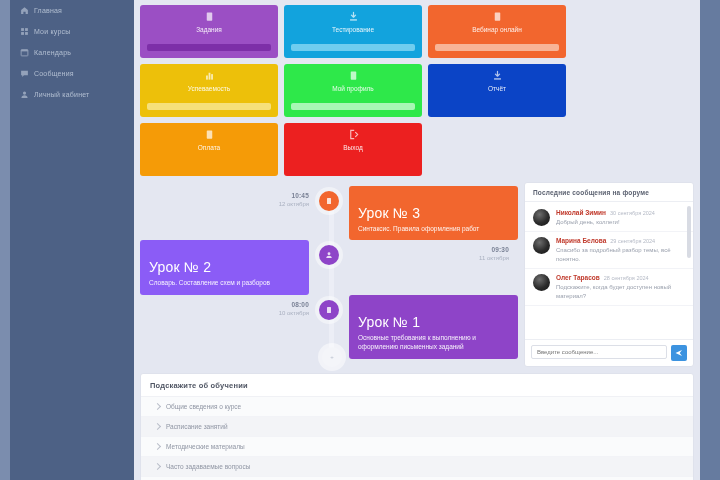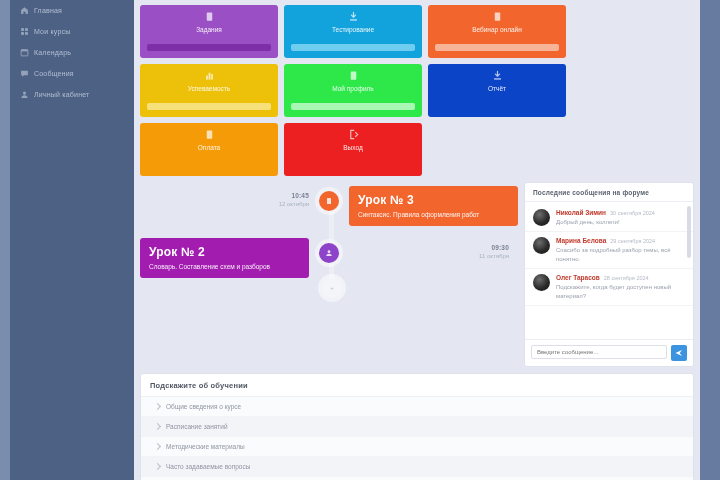--- a/index.html
+++ b/index.html
@@ -47,21 +47,21 @@
   .tl-side{width:178px;box-sizing:border-box;}
   .tl-node-wrap{width:22px;display:flex;justify-content:center;position:relative;z-index:3;}
   .tl-node{width:20px;height:20px;border-radius:50%;display:flex;align-items:center;justify-content:center;margin-top:5px;box-shadow:0 0 0 4px rgba(255,255,255,.45);}
   .tl-node svg{display:block;opacity:.9;}
   .tl-date{text-align:right;padding-right:9px;padding-top:6px;}
   .tl-date .d1{font-size:6.5px;font-weight:bold;color:#7a8296;letter-spacing:.2px;}
   .tl-date .d2{font-size:6px;color:#a9b0c0;margin-top:2px;}
   .tl-box{border-radius:3px;padding:7px 9px;color:#fff;position:relative;}
   .tl-box.left{margin-right:9px;}
   .tl-box.right{margin-left:9px;}
-  .tl-box .b-title{font-size:12px;font-weight:bold;margin-bottom:3px;letter-spacing:.2px;}
+  .tl-box .b-title{font-size:14px;font-weight:normal;margin-bottom:3px;letter-spacing:.2px;margin-top:12px;}
   .tl-box .b-text{font-size:6.5px;line-height:1.45;opacity:.93;}
   .tl-end{position:absolute;left:182px;bottom:-2px;width:20px;height:20px;border-radius:50%;background:#f4f5f9;display:flex;align-items:center;justify-content:center;box-shadow:0 0 0 4px rgba(255,255,255,.5);z-index:3;}
   .tl-end span{font-size:6px;color:#b9bfcd;}
 
   
   .chat{flex:1 1 auto;background:#fff;border:1px solid #dfe2ec;border-radius:3px;box-sizing:border-box;
         display:flex;flex-direction:column;height:185px;}
   .chat-head{padding:6px 8px 5px 8px;border-bottom:1px solid #eceef3;font-size:6.5px;font-weight:bold;color:#5b6170;letter-spacing:.2px;}
   .chat-body{flex:1 1 auto;overflow:hidden;position:relative;padding:2px 0;}
   .msg{display:flex;gap:6px;padding:5px 8px 5px 8px;border-bottom:1px solid #f2f3f7;}
@@ -243,37 +243,58 @@
               </div>
               <div class="tl-side">
                 <div class="tl-box right" style="background:#f2662e">
                   <div class="b-title">Урок № 3</div>
                   <div class="b-text">Синтаксис. Правила оформления работ</div>
                 </div>
               </div>
             </div>
             <div class="tl-row">
               <div class="tl-side">
-                <div class="tl-box left" style="background:#a21caf">
+                <div class="tl-box left" style="background:#8b5cf6">
                   <div class="b-title">Урок № 2</div>
                   <div class="b-text">Словарь. Составление схем и разборов</div>
                 </div>
               </div>
               <div class="tl-node-wrap">
                 <div class="tl-node" style="background:#8e44c8">
                   <svg width="8" height="8" viewBox="0 0 16 16">
                     <circle cx="8" cy="5.5" r="2.8" fill="rgba(255,255,255,.9)"></circle>
                     <path d="M2.5 14c0-3 2.6-4.6 5.5-4.6S13.5 11 13.5 14z" fill="rgba(255,255,255,.9)"></path>
                   </svg>
                 </div>
               </div>
               <div class="tl-side">
                 <div class="tl-date">
                   <div class="d1">09:30</div>
                   <div class="d2">11 октября</div>
+                </div>
+              </div>
+            </div>
+            <div class="tl-row">
+              <div class="tl-side">
+                <div class="tl-date">
+                  <div class="d1">08:00</div>
+                  <div class="d2">10 октября</div>
+                </div>
+              </div>
+              <div class="tl-node-wrap">
+                <div class="tl-node" style="background:#8e44c8">
+                  <svg width="8" height="8" viewBox="0 0 16 16">
+                    <rect x="4" y="2" width="8" height="12" rx="1" fill="rgba(255,255,255,.9)"></rect>
+                  </svg>
+                </div>
+              </div>
+              <div class="tl-side">
+                <div class="tl-box right" style="background:#8e44c8">
+                  <div class="b-title">Урок № 1</div>
+                  <div class="b-text">Основные требования к выполнению и оформлению письменных заданий</div>
                 </div>
               </div>
             </div>
           </div>
         <div class="tl-end">
           <span>+</span>
         </div>
       </div>
 
       <div class="chat">

